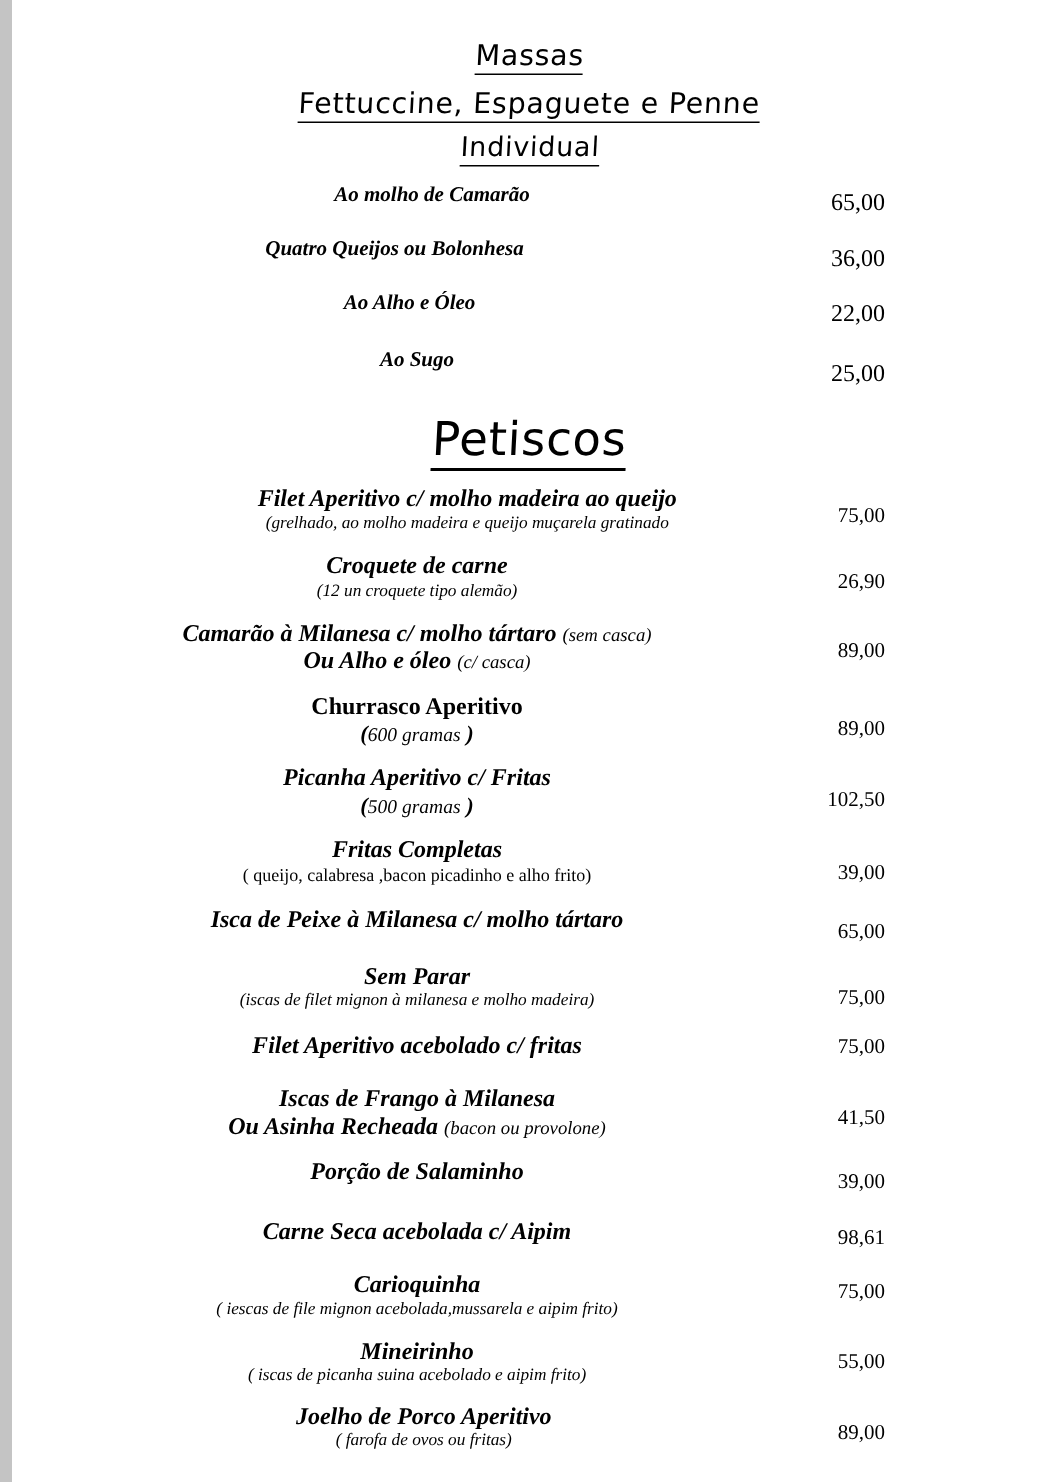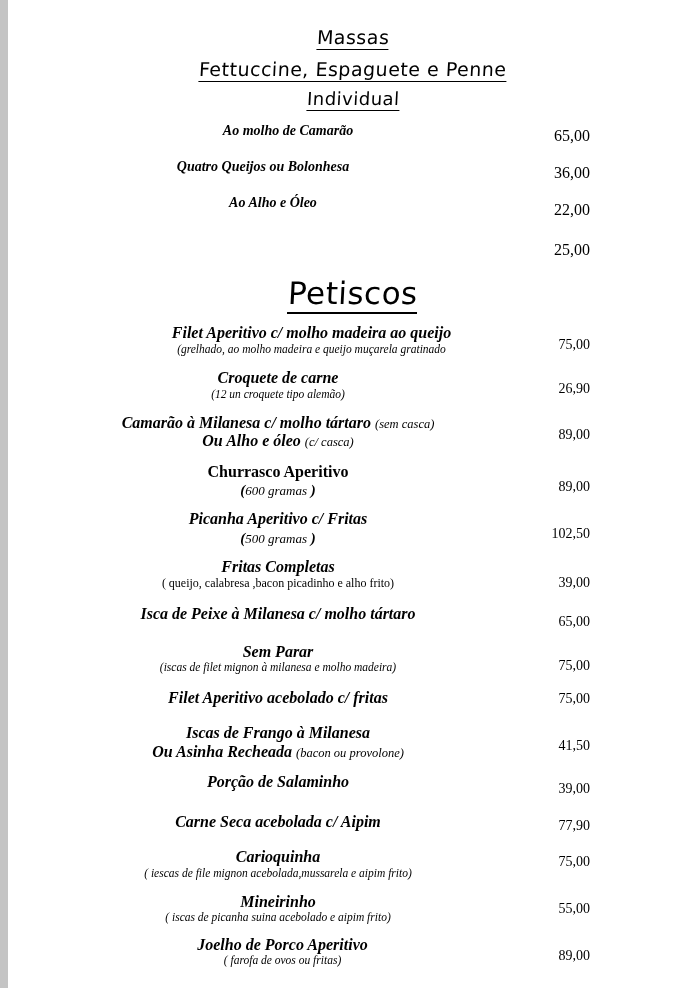--- a/index.html
+++ b/index.html
@@ -149,20 +149,23 @@
     </div>
 
     <div class="row pasta-row" style="margin-top:14px;">
       <div class="body c" style="padding-right:160px;">
         <div class="name">Ao Alho e Óleo</div>
       </div>
       <div class="price" style="top:6px;">22,00</div>
     </div>
 
     <div class="row pasta-row" style="margin-top:16px;">
+      <div class="body c" style="padding-right:150px;">
+        <div class="name">Ao Sugo</div>
+      </div>
       <div class="price" style="top:8px;">25,00</div>
     </div>
 
   </div>
 
   <div class="hand head-petiscos">
     <span>Petiscos</span>
   </div>
 
   <div>
@@ -262,21 +265,21 @@
       <div class="body c" style="padding-right:150px;">
         <div class="name">Porção de Salaminho</div>
       </div>
       <div class="price" style="top:8px;">39,00</div>
     </div>
 
     <div class="row" style="margin-top:18px;">
       <div class="body c" style="padding-right:150px;">
         <div class="name">Carne Seca acebolada c/ Aipim</div>
       </div>
-      <div class="price" style="top:5px;">77,90</div>
+      <div class="price" style="top:5px;">98,61</div>
     </div>
 
     <div class="row" style="margin-top:13px;">
       <div class="body c" style="padding-right:150px;">
         <div class="name">Carioquinha</div>
         <div class="desc">( iescas de file mignon acebolada,mussarela e aipim frito)</div>
       </div>
       <div class="price" style="top:6px;">75,00</div>
     </div>
 

